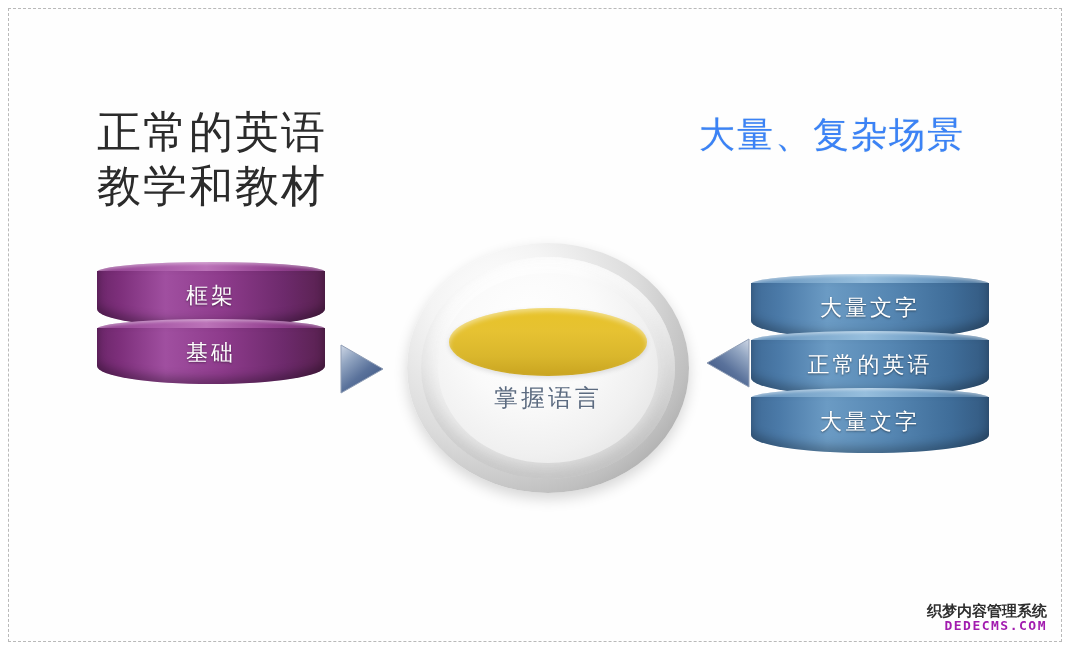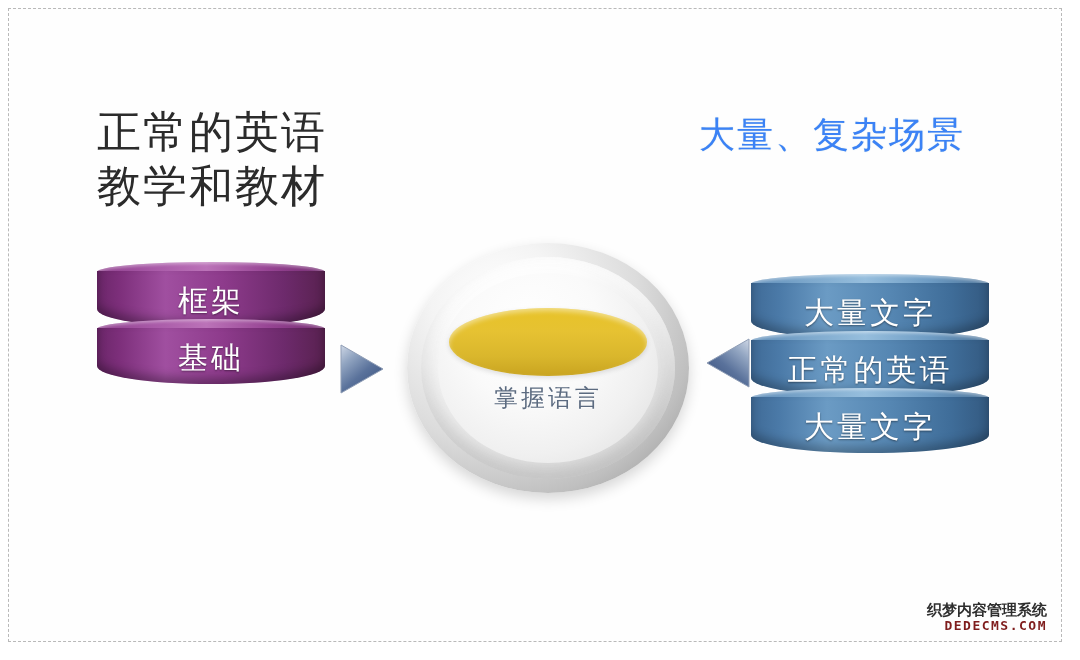--- a/index.html
+++ b/index.html
@@ -75,21 +75,21 @@
   .cyl .body {
     position: absolute;
     left: 0; right: 0; top: 0;
     height: 56px;
     border-radius: 0 0 50% 50% / 0 0 18px 18px;
   }
   .cyl .label {
     position: absolute;
     left: 0; right: 0; top: 10px;
     text-align: center;
-    font-size: 30px;
+    font-size: 22px;
     color: #ffffff;
     letter-spacing: 3px;
     text-shadow: 0 1px 2px rgba(0,0,0,0.45);
     font-family: "DejaVu Serif", "Liberation Serif", serif;
     z-index: 3;
   }
 
   
   #stack-left .cyl .body {
     background: linear-gradient(to right,
@@ -185,27 +185,27 @@
     bottom: 8px;
     text-align: right;
     line-height: 1.05;
   }
   #watermark .wm-cn {
     display: block;
     font-size: 15px;
     font-weight: bold;
     color: #2e2e2e;
     letter-spacing: 0px;
-    font-family: Liberation Mono, monospace;
+    font-family: Liberation Serif, serif;
   }
   #watermark .wm-en {
     display: block;
     font-size: 13px;
     font-weight: bold;
-    color: #7f1d1d;
+    color: #a21caf;
     letter-spacing: 1.5px;
     font-family: "DejaVu Sans Mono", "Liberation Mono", monospace;
     text-align: right;
   }
 </style>
 </head>
 <body>
 
 <div id="slide">
 

